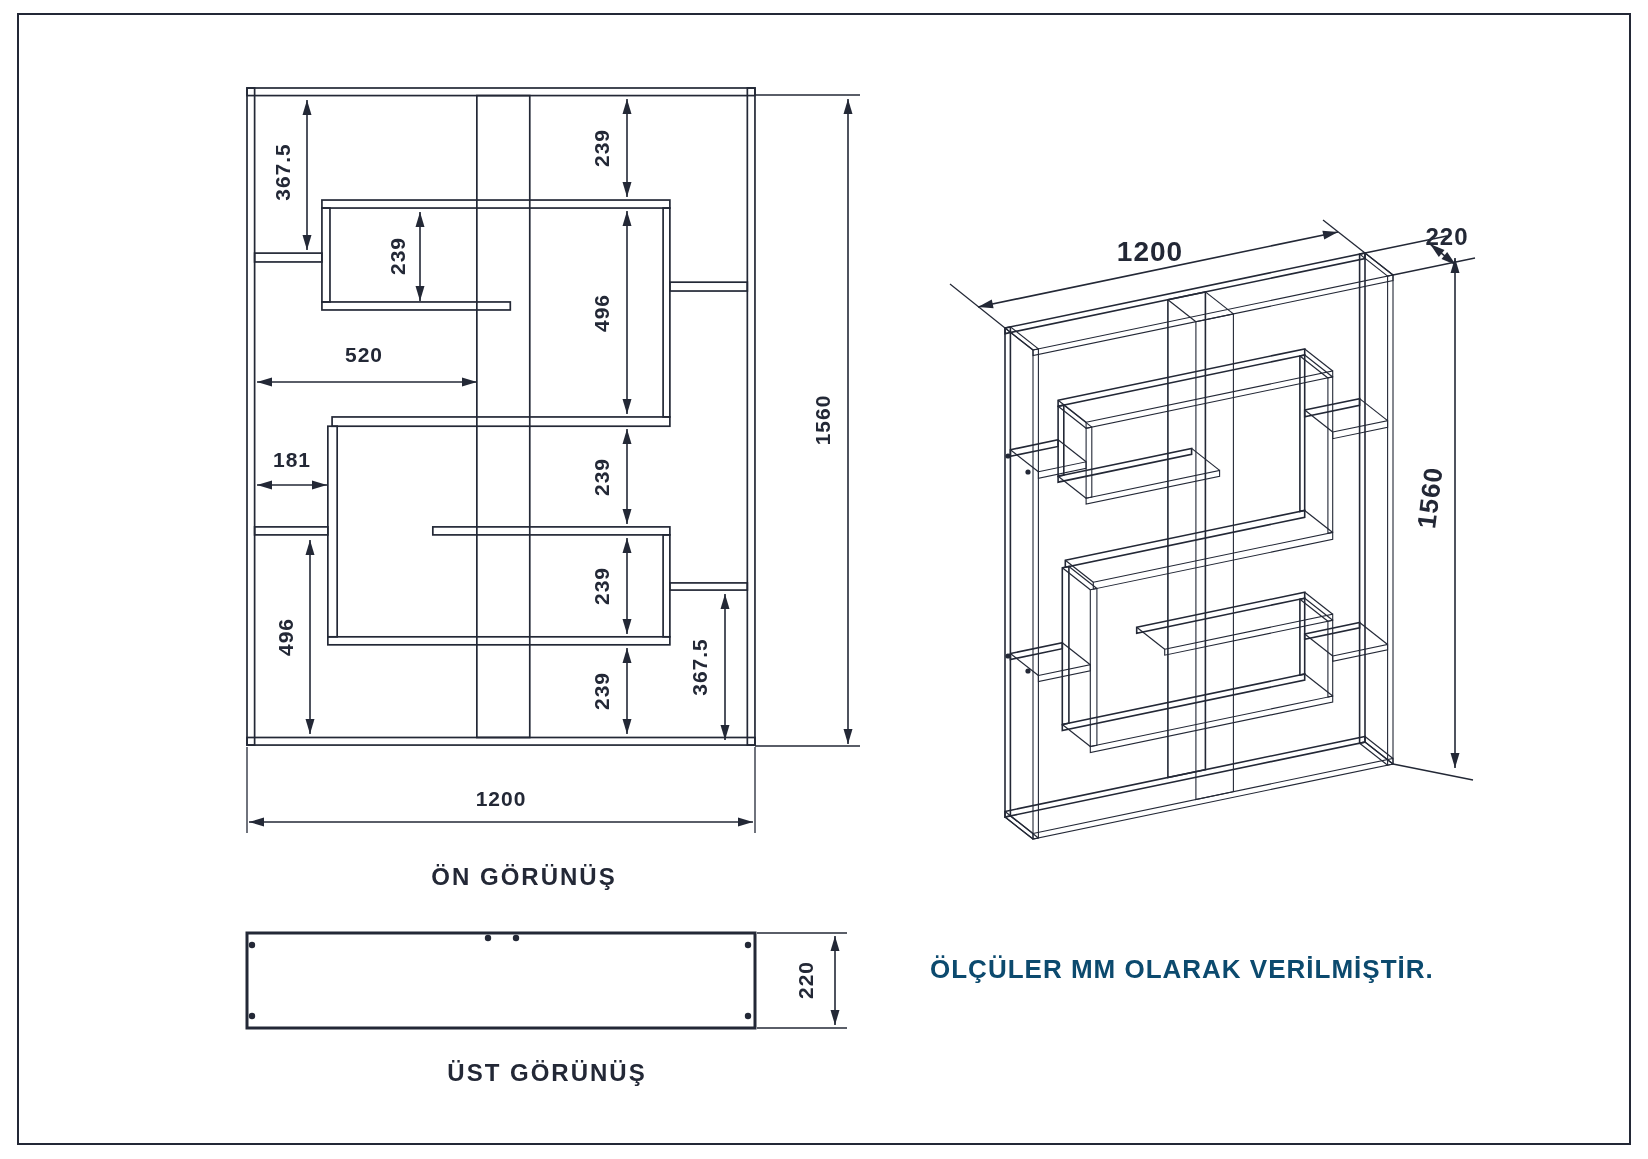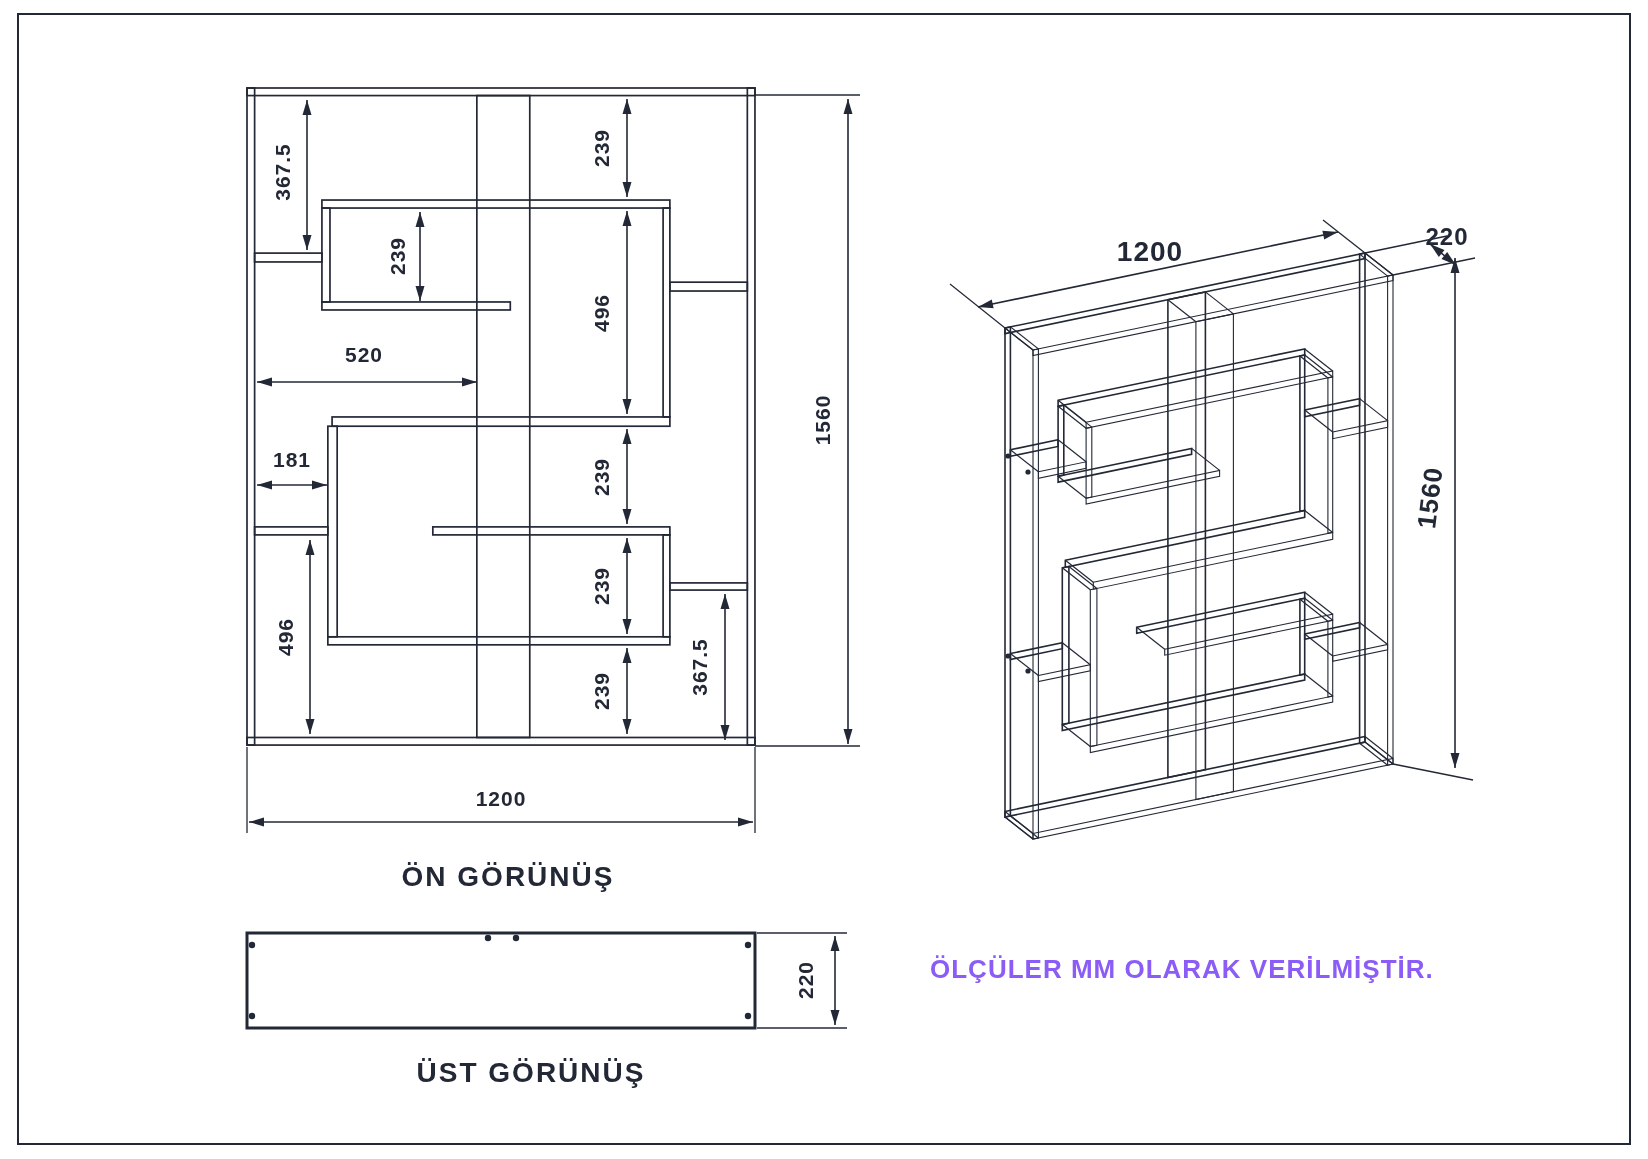--- a/index.html
+++ b/index.html
@@ -1,22 +1,22 @@
 <!DOCTYPE html>
 <html><head>
 <meta charset="utf-8">
 <style>
   html,body{margin:0;padding:0;background:#ffffff;}
   .canvas{position:relative;width:1648px;height:1159px;background:#ffffff;
           font-family:"Liberation Sans",sans-serif;overflow:hidden;}
   svg{position:absolute;left:0;top:0;}
   .title{position:absolute;transform:translate(-50%,-50%);font-weight:bold;
-         color:#232836;font-size:28px;letter-spacing:2px;white-space:nowrap;}
+         color:#232836;font-size:24px;letter-spacing:2px;white-space:nowrap;margin-left:16px;}
   .note{position:absolute;transform:translate(0,-50%);font-weight:bold;
-        color:#8b5cf6;font-size:26px;letter-spacing:1px;white-space:nowrap;}
+        color:#0c4a6e;font-size:26px;letter-spacing:1px;white-space:nowrap;}
 </style>
 </head>
 <body>
 
 <div class="canvas">
   <svg id="drawing" width="1648" height="1159" viewBox="0 0 1648 1159">
       <rect x="18" y="14" width="1612" height="1130" fill="none" stroke="#232836" stroke-width="2"></rect>
       <rect x="247" y="88" width="507.96000000000004" height="7.5816" fill="none" stroke="#232836" stroke-width="1.7"></rect>
       <rect x="247" y="737.4904" width="507.96000000000004" height="7.5816" fill="none" stroke="#232836" stroke-width="1.7"></rect>
       <rect x="247" y="88" width="7.619400000000001" height="657.072" fill="none" stroke="#232836" stroke-width="1.7"></rect>

